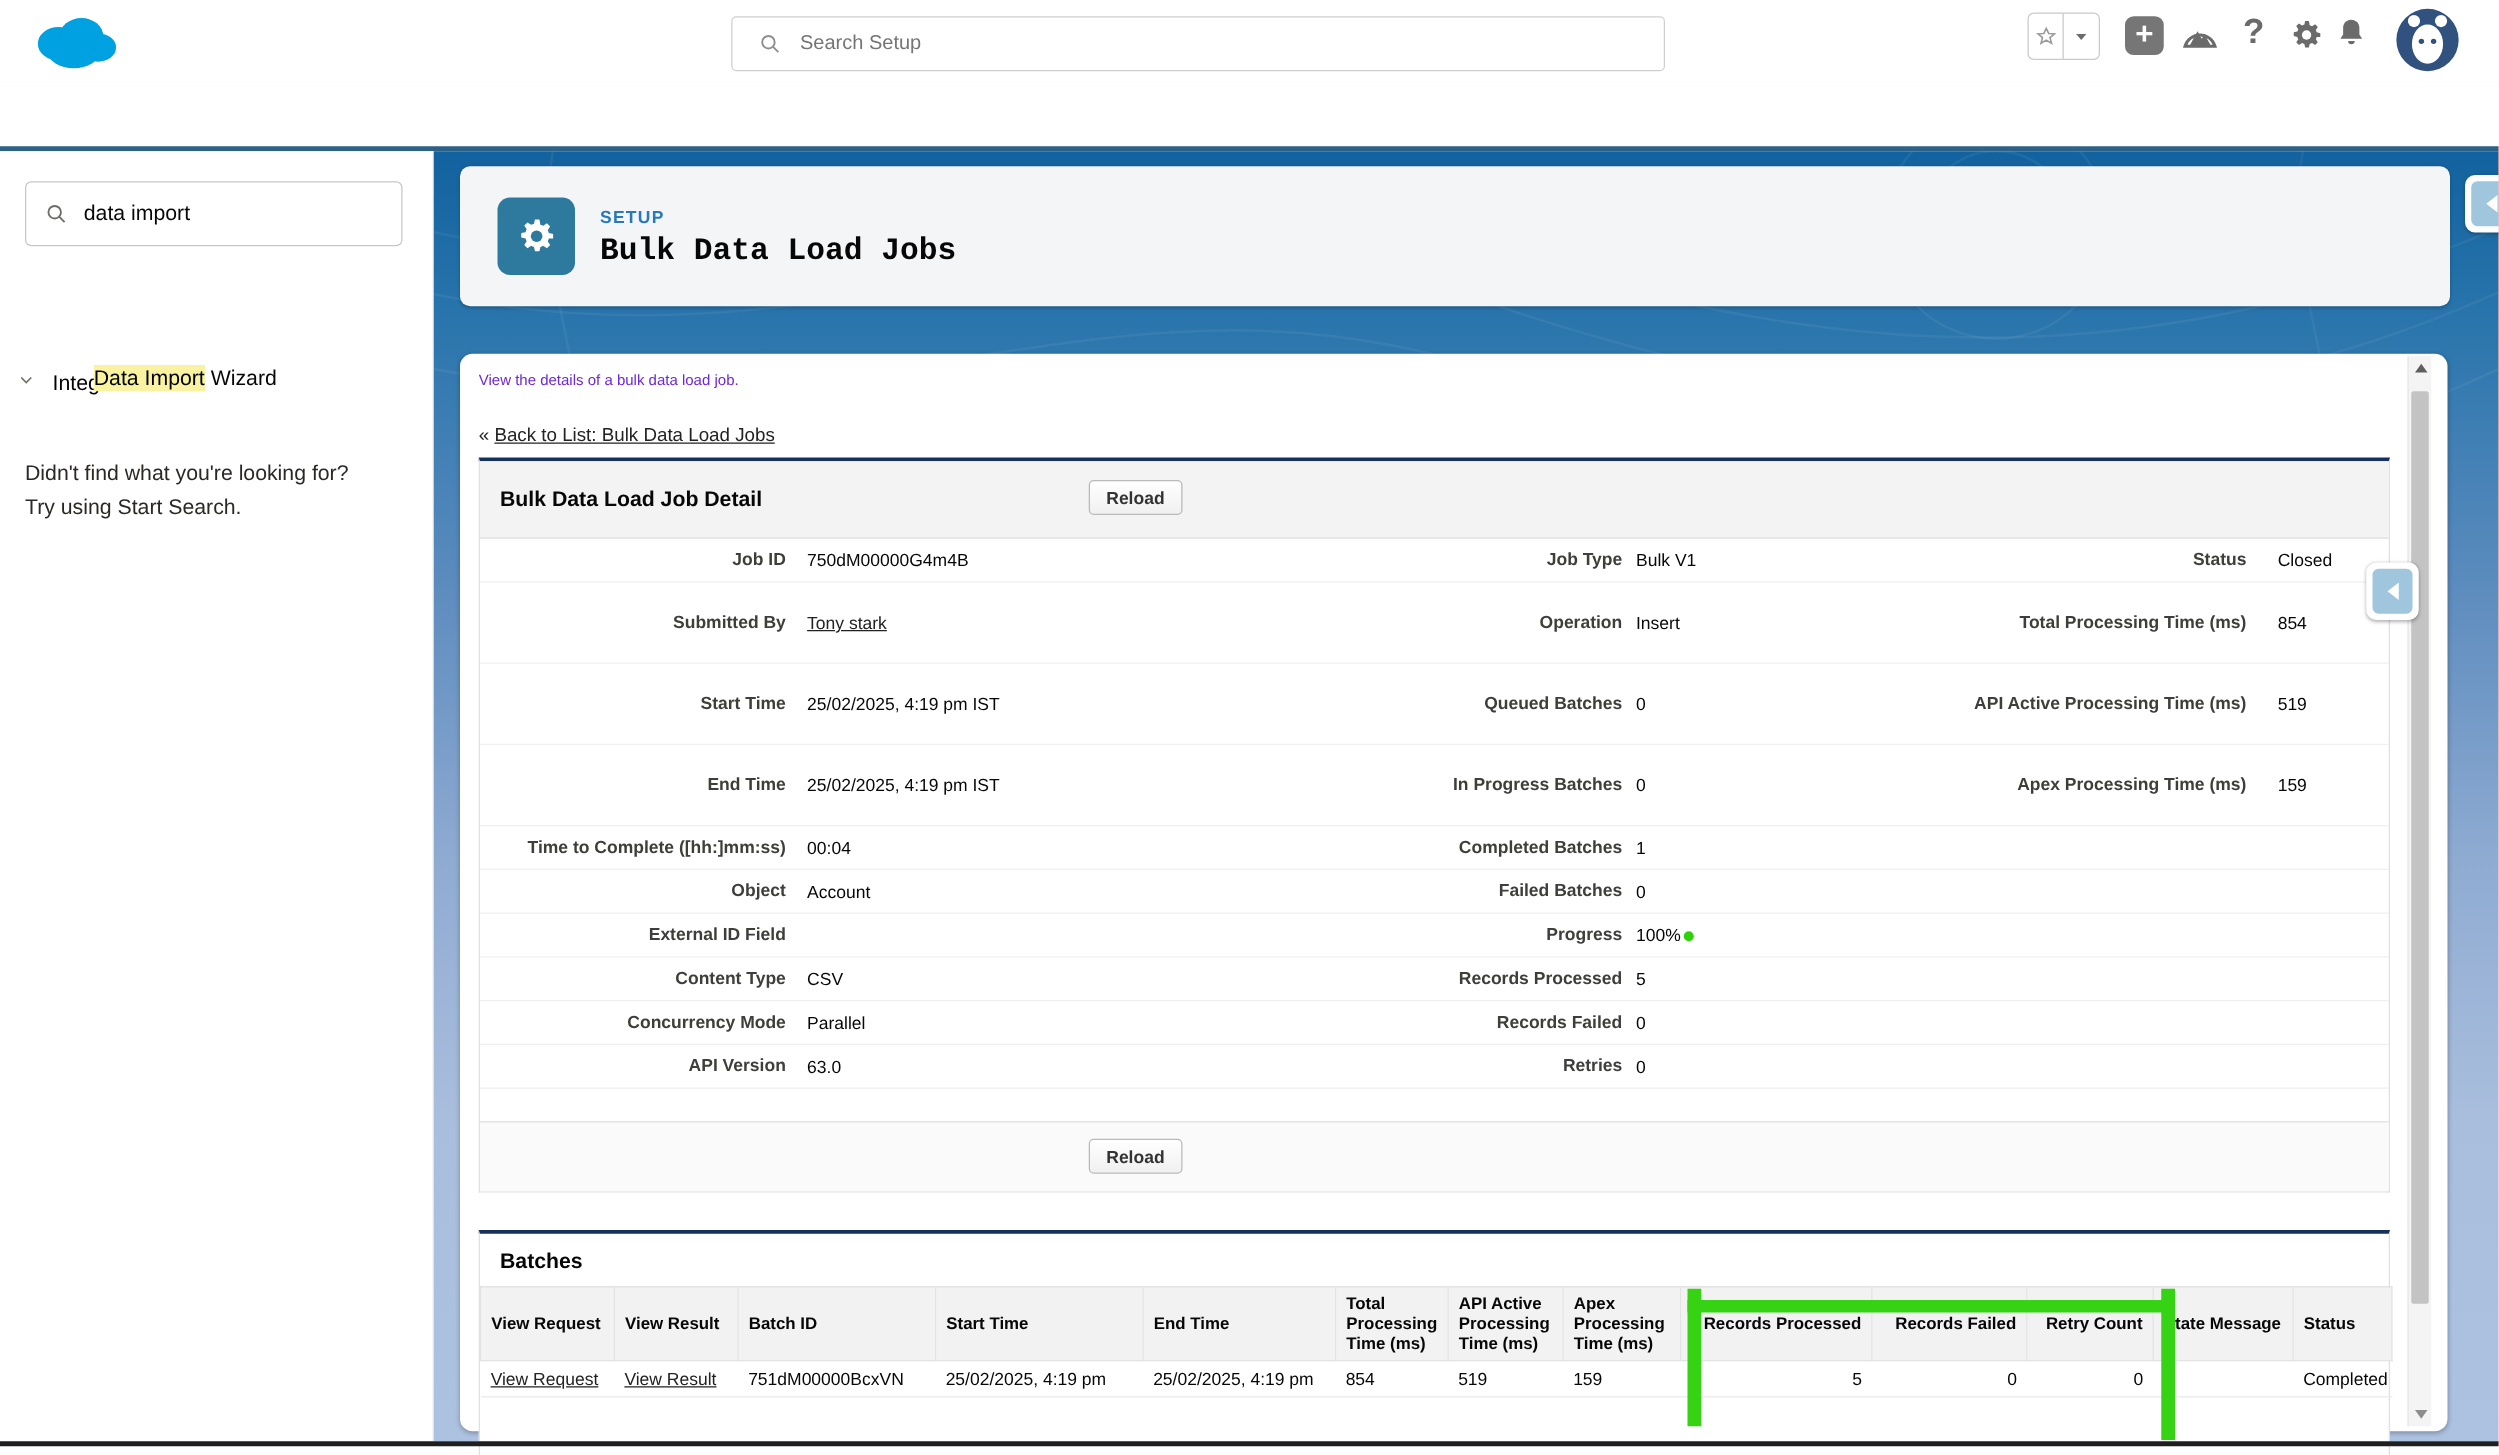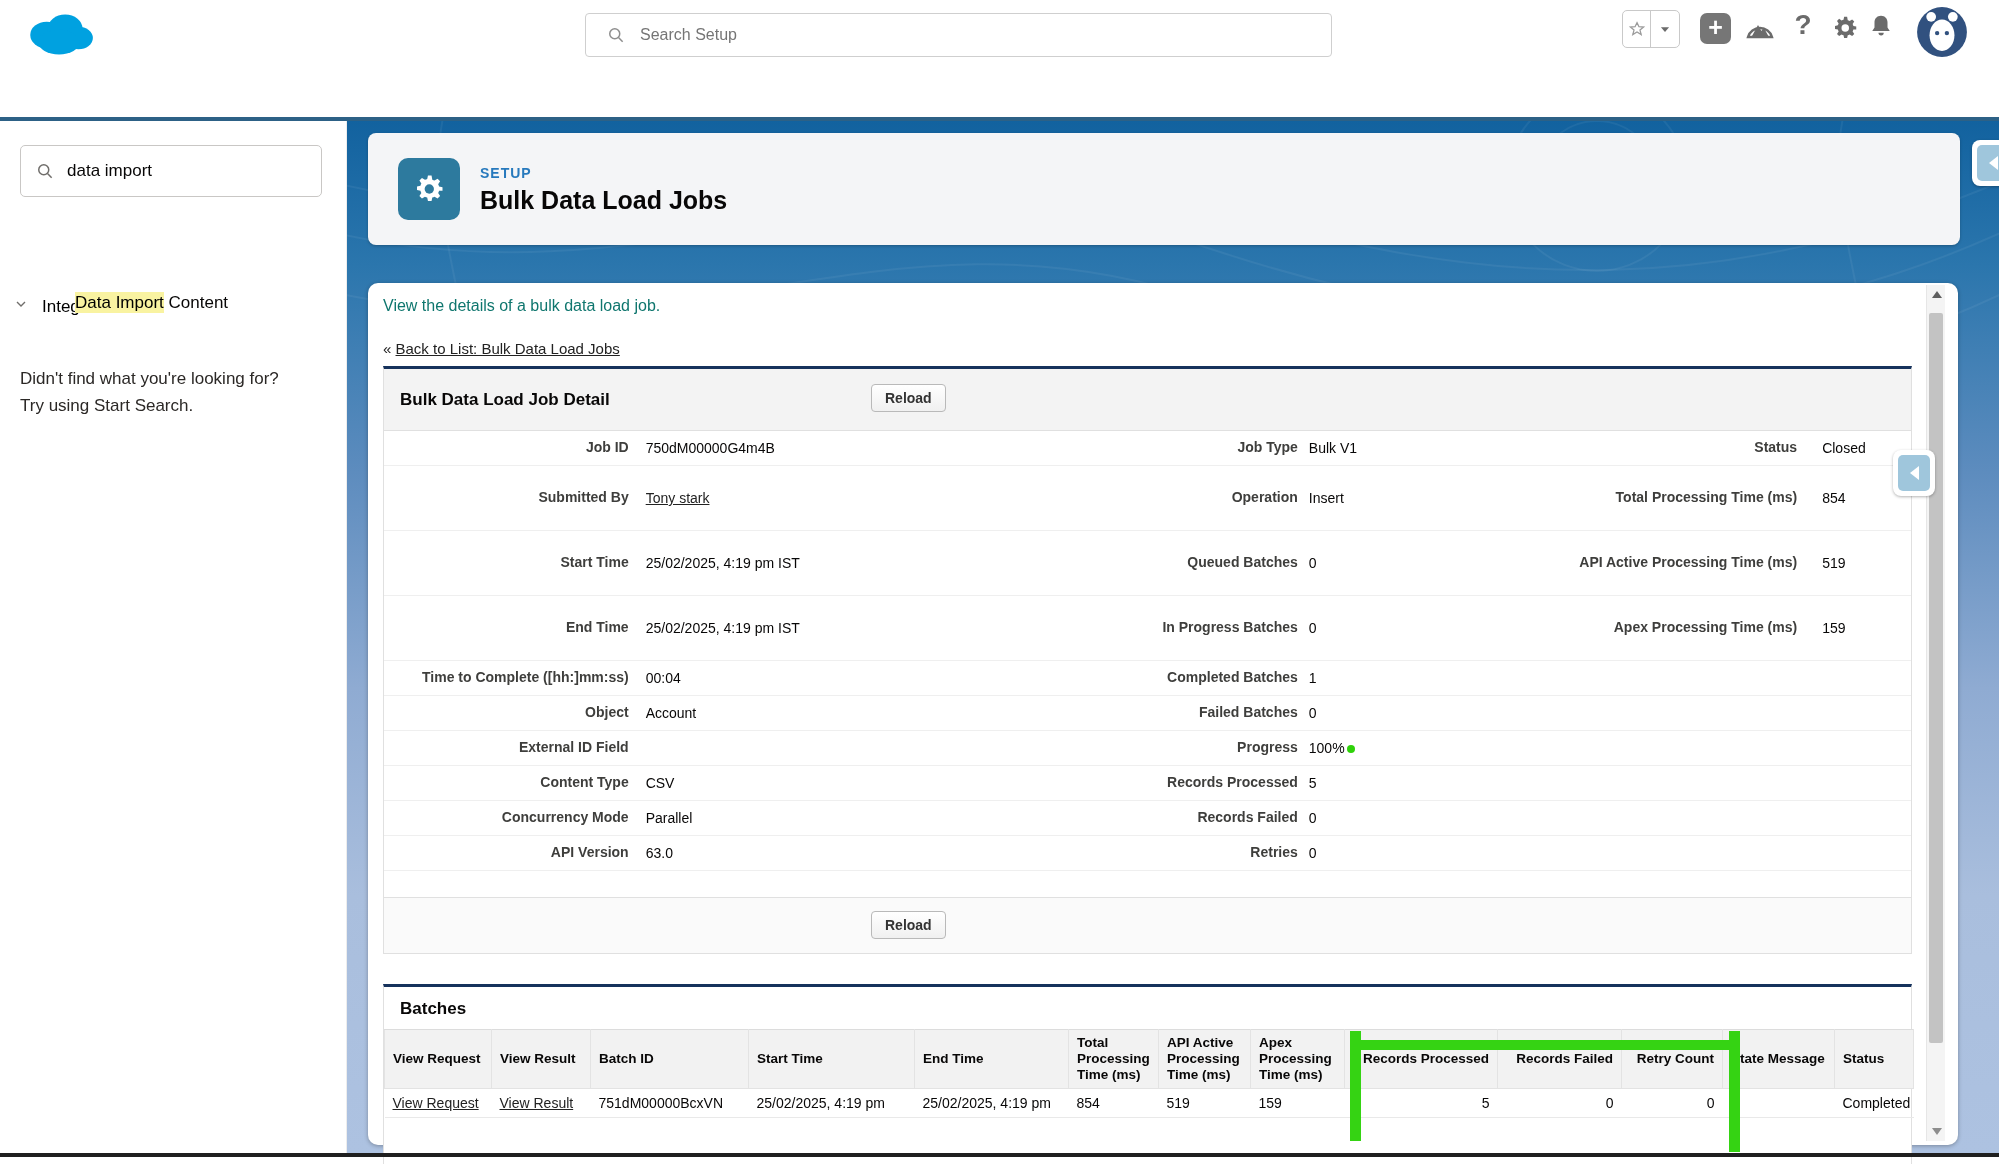--- a/index.html
+++ b/index.html
@@ -52,32 +52,32 @@
   .main{left:347px;top:121px;width:1652px;height:1032px;
         background:linear-gradient(180deg,#12629f 0%,#2b76ad 14%,#5d8cbe 34%,#8fabd2 55%,#a9bedd 75%,#adc2e1 100%);}
   .pattern{left:347px;top:121px;width:1652px;height:420px;pointer-events:none;opacity:.8;}
 
   
   .hcard{left:368px;top:133px;width:1592px;height:112px;background:#f4f5f7;border-radius:8px;
          box-shadow:0 1px 3px rgba(0,0,0,.25);}
   .gtile{left:398px;top:158px;width:62px;height:62px;border-radius:10px;background:#2d7a9e;
          display:flex;align-items:center;justify-content:center;color:#fff;}
   .eyebrow{left:480px;top:165px;font-size:14px;font-weight:bold;letter-spacing:1px;color:#2779bd;}
-  .ptitle{left:480px;top:186px;font-size:25px;font-weight:bold;color:#080707;}
+  .ptitle{left:480px;top:186px;font-size:25px;font-weight:bold;color:#080707;font-family:Liberation Mono, monospace;}
   .collbtn{width:42px;height:46px;background:#fff;border-radius:8px;box-shadow:0 1px 3px rgba(0,0,0,.3);
            display:flex;align-items:center;justify-content:center;}
   .collbtn .sq{width:32px;height:36px;background:#9fc6dc;border-radius:5px;display:flex;align-items:center;justify-content:center;}
   .collbtn .tri{width:0;height:0;border-top:7px solid transparent;border-bottom:7px solid transparent;border-right:9px solid #fff;}
   .collbtn.top{left:1972px;top:140px;}
   .collbtn.mid{left:1893px;top:450px;z-index:30;}
 
   
   .panel{left:368px;top:283px;width:1590px;height:862px;background:#fff;border-radius:10px;
          box-shadow:0 1px 4px rgba(0,0,0,.3);}
-  .intro{left:383px;top:297px;font-size:16px;color:#0f766e;}
+  .intro{left:383px;top:297px;font-size:12px;color:#6d28d9;}
   .backrow{left:383px;top:340px;font-size:15px;color:#222;}
   .backrow a{color:#222;text-decoration:underline;cursor:pointer;}
 
   .section{left:383px;width:1529px;border:1px solid #e0e0e0;border-top:3px solid #16325c;box-sizing:border-box;background:#fff;}
   .sec-detail{top:366px;height:588px;}
   .sechdr{height:61px;background:#f3f3f3;border-bottom:1px solid #e0e0e0;display:flex;align-items:center;position:relative;}
   .sechdr .t{font-size:17px;font-weight:bold;margin-left:16px;}
   .btn{border:1px solid #b9b9b9;border-radius:4px;background:linear-gradient(#ffffff,#f0f0f0);
        font-size:14px;font-weight:bold;color:#333;padding:5px 13px;font-family:inherit;cursor:pointer;}
   .sechdr .btn{position:absolute;left:487px;top:15px;}
@@ -215,21 +215,21 @@
 </div>
 <div class="abs sbsection">
   <span class="chev">
     <svg width="16" height="16" viewBox="0 0 24 24">
         <polyline points="6,9 12,15 18,9" fill="none" stroke="currentColor" stroke-width="2"></polyline>
       </svg>
   </span>
   <span>Integrations</span>
 </div>
 <div class="abs sbitem">
-  <mark>Data Import</mark><span> Content</span>
+  <mark>Data Import</mark><span> Wizard</span>
 </div>
 <div class="abs notfound">
   <div>Didn't find what you're looking for?</div>
   <div>Try using Start Search.</div>
 </div>
 
 <div class="abs main"></div>
 <svg class="abs pattern" viewBox="0 0 1652 420" preserveAspectRatio="none">
   <g fill="none" stroke="#ffffff" stroke-opacity="0.07" stroke-width="2">
     <path d="M-20 60 C 300 140, 500 -40, 820 70 S 1400 180, 1700 40"></path>

